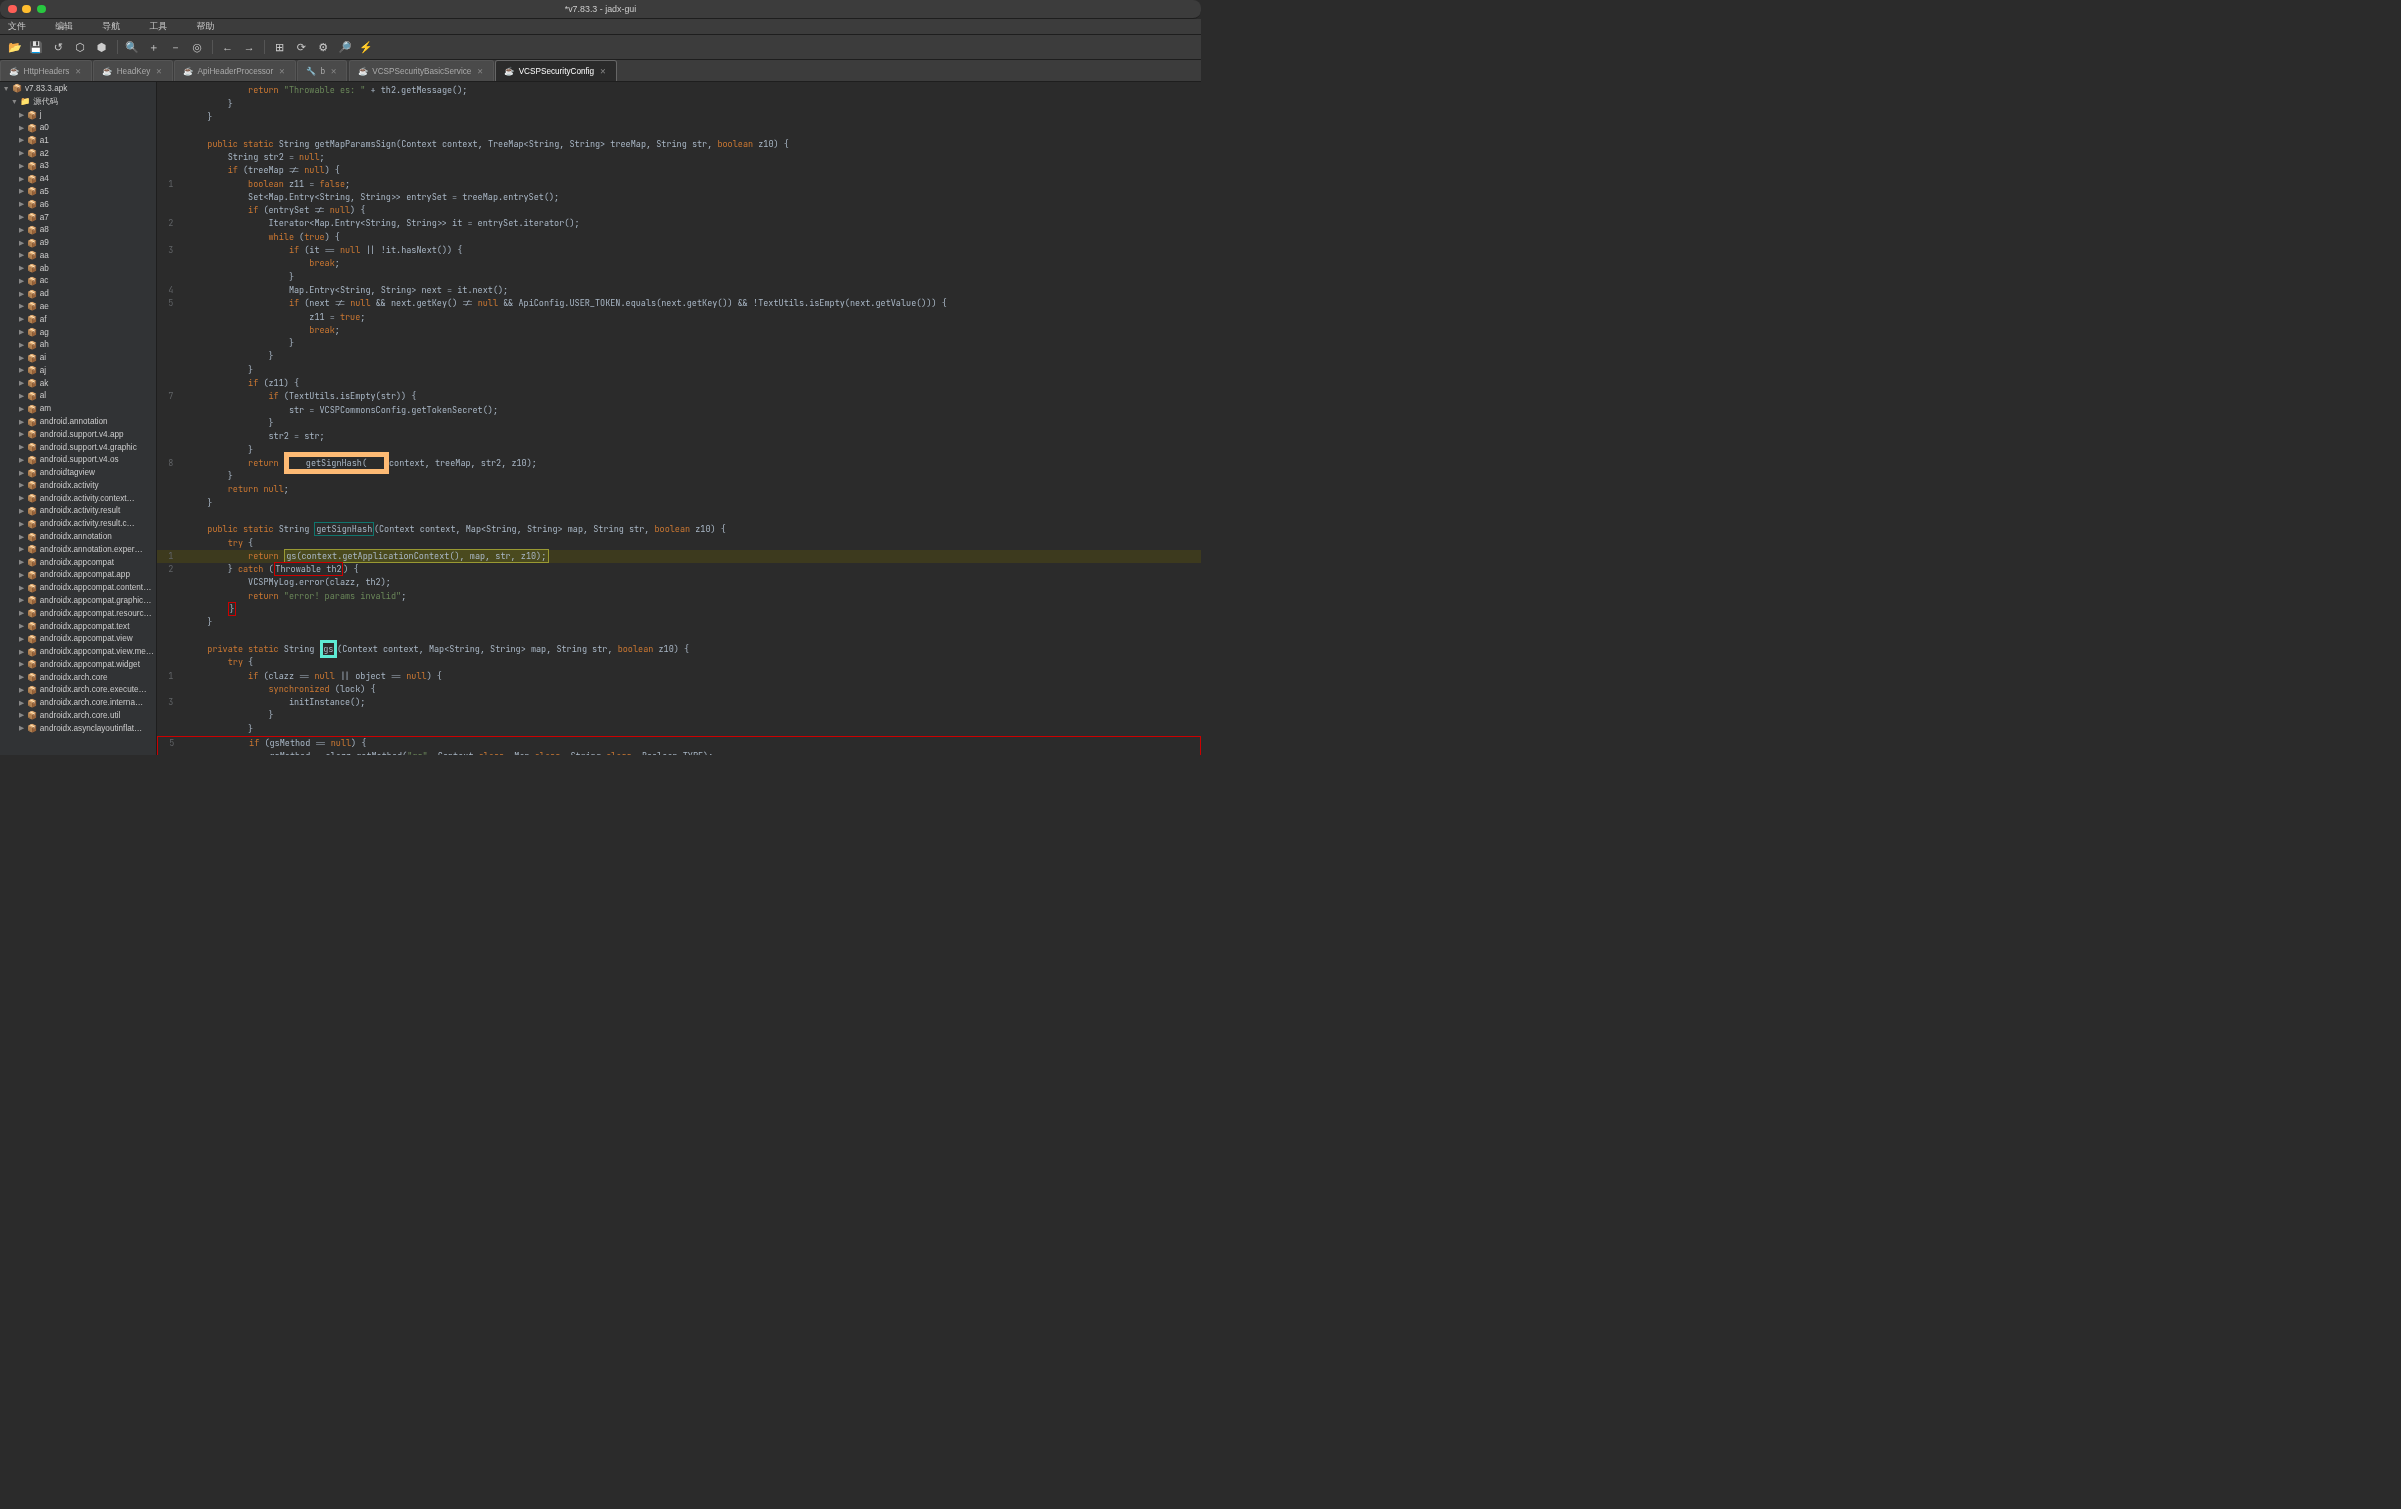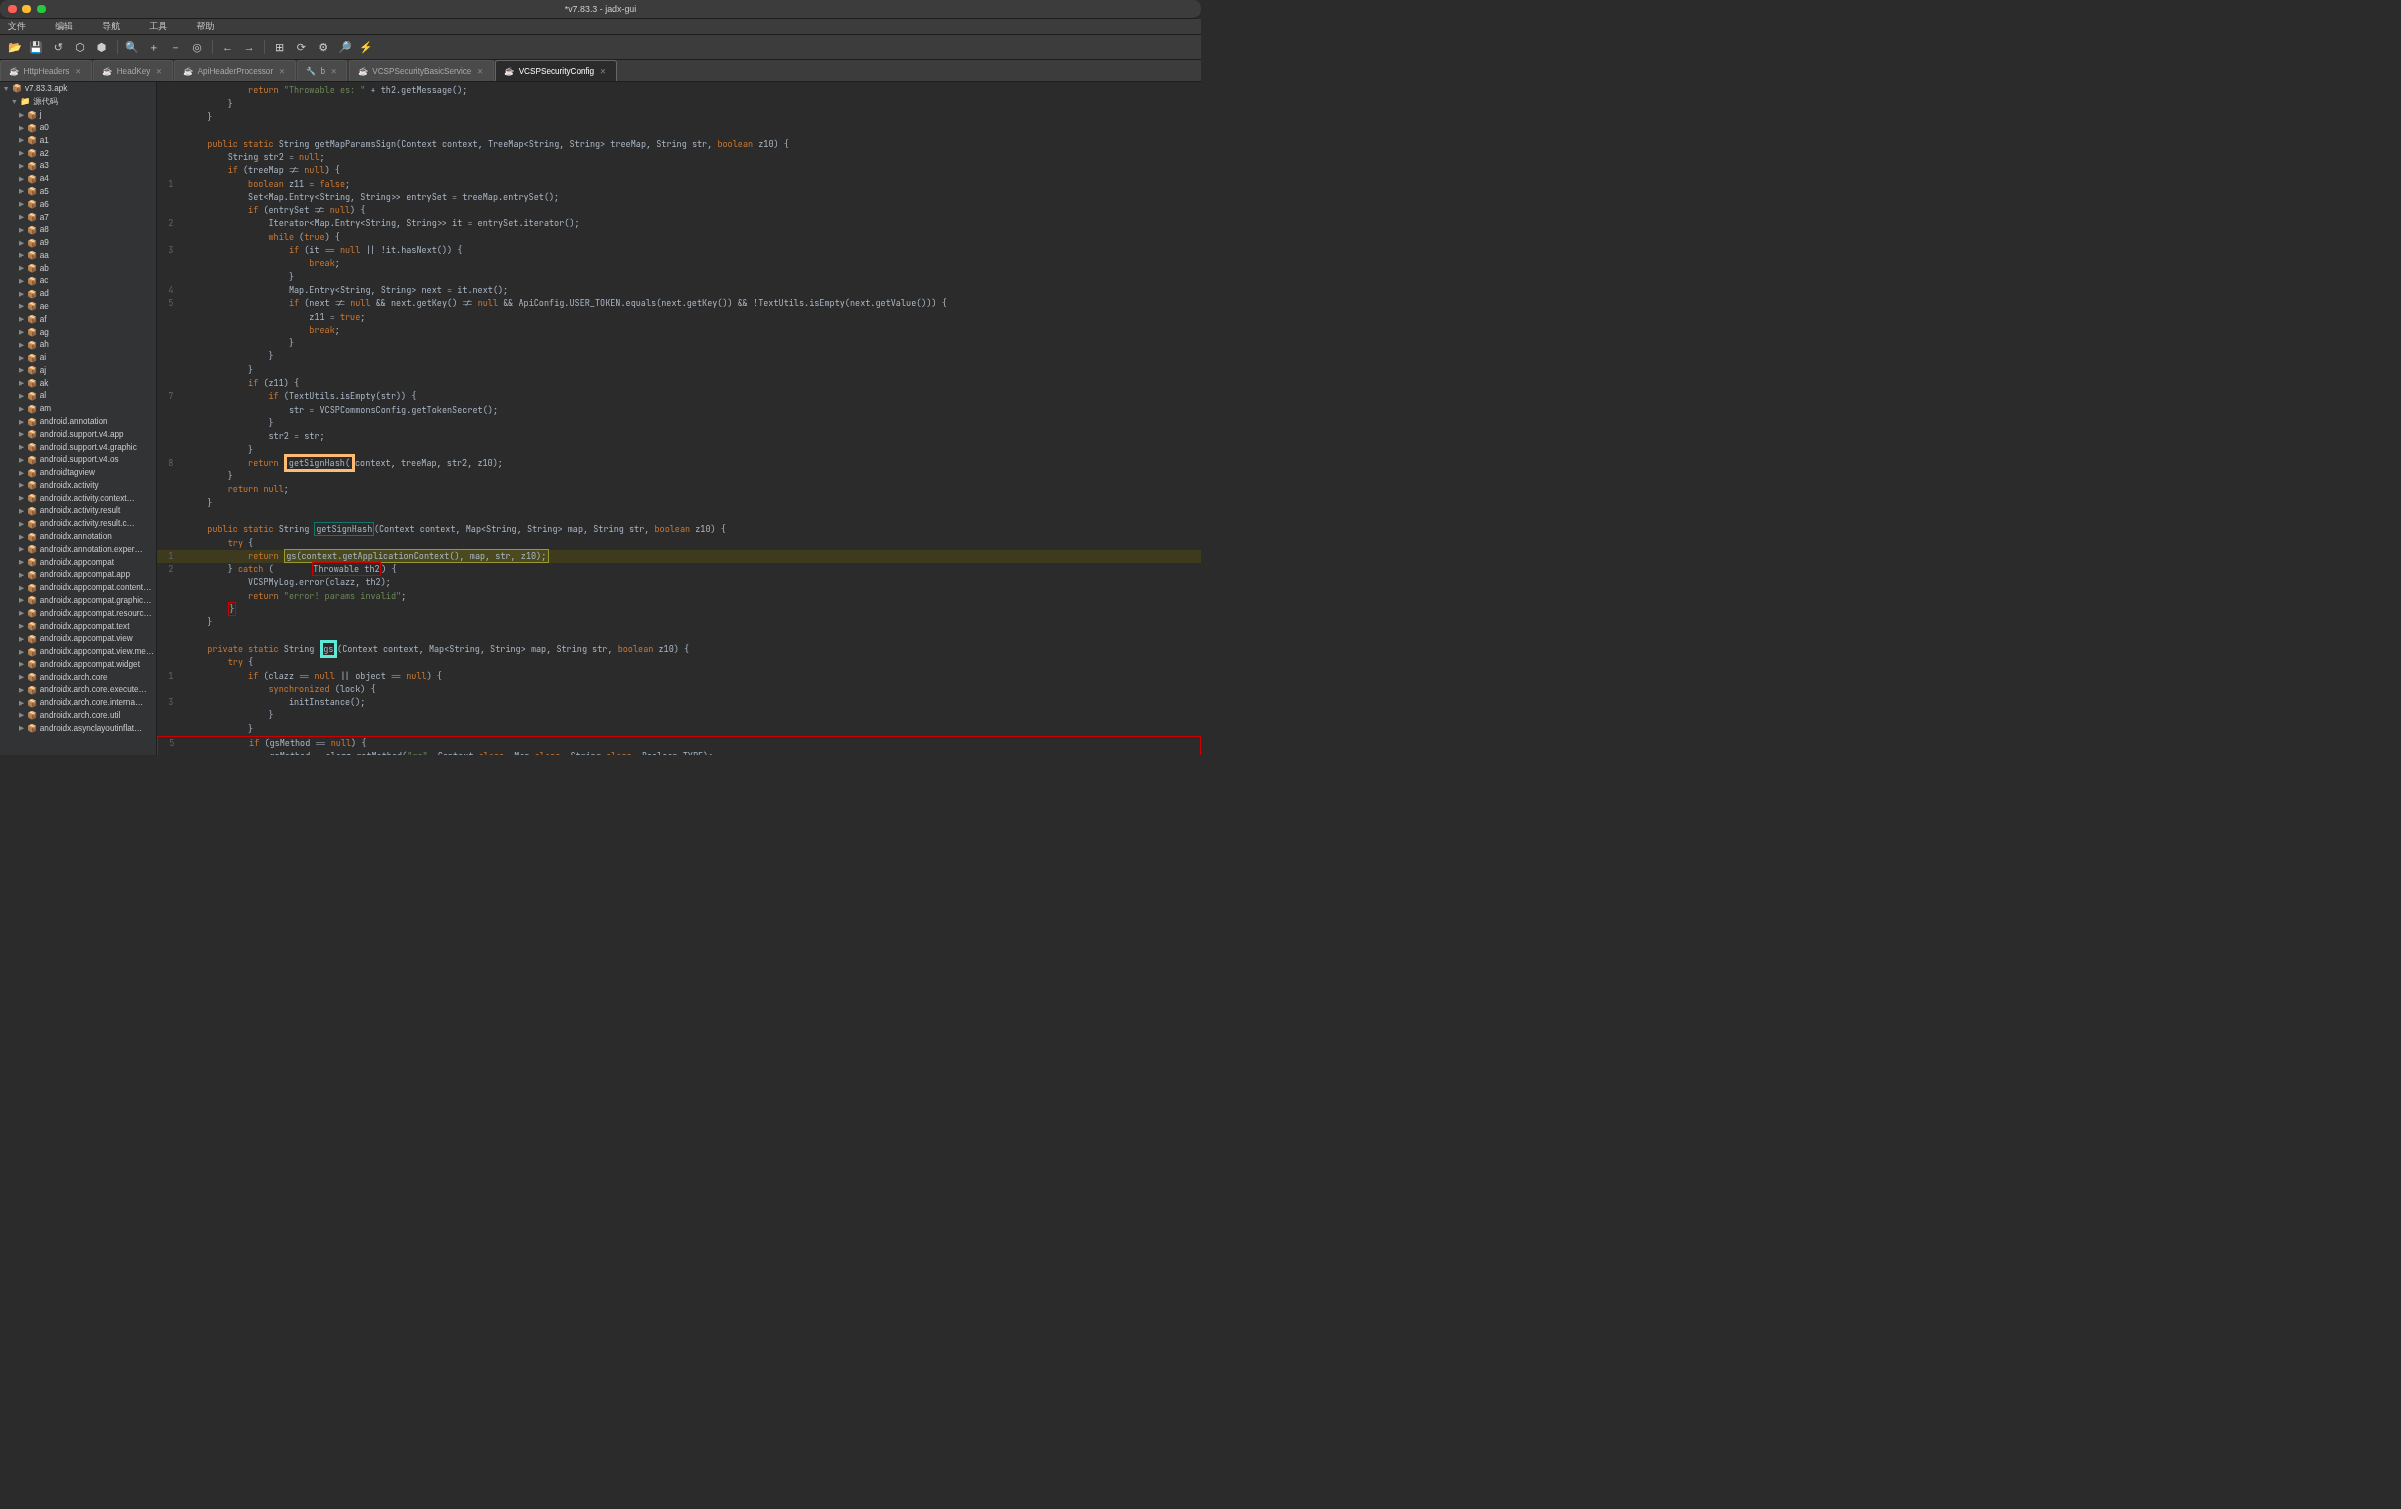--- a/index.html
+++ b/index.html
@@ -651,21 +651,21 @@
     <div class="code-line">
       <span class="line-number"></span>
       <span class="line-content">                str2 = str;</span>
     </div>
     <div class="code-line">
       <span class="line-number"></span>
       <span class="line-content">            }</span>
     </div>
     <div class="code-line">
       <span class="line-number">8</span>
-      <span class="line-content">            <span class="kw">return</span> <span style="border:3px solid #fdba74; padding:0 2px;">getSignHash(</span>context, treeMap, str2, z10);</span>
+      <span class="line-content">            <span class="kw">return</span> <span style="border:5px solid #fdba74; padding:0 17px;">getSignHash(</span>context, treeMap, str2, z10);</span>
     </div>
     <div class="code-line">
       <span class="line-number"></span>
       <span class="line-content">        }</span>
     </div>
     <div class="code-line">
       <span class="line-number"></span>
       <span class="line-content">        <span class="kw">return</span> <span class="kw">null</span>;</span>
     </div>
     <div class="code-line">
@@ -685,21 +685,21 @@
       <span class="line-number"></span>
       <span class="line-content">        <span class="kw">try</span> {</span>
     </div>
 
     <div class="code-line highlighted">
       <span class="line-number">1</span>
       <span class="line-content">            <span class="kw">return</span> <span style="background:#4a4a1e; border:0.7px solid #999933; padding:0 1.4px;">gs(context.getApplicationContext(), map, str, z10);</span></span>
     </div>
     <div class="code-line">
       <span class="line-number">2</span>
-      <span class="line-content">        } <span class="kw">catch</span> (<span style="border:1px solid #cc0000; padding:0 0.7px;margin-left:38px;">Throwable th2</span>) {</span>
+      <span class="line-content">        } <span class="kw">catch</span> (<span style="border:1px solid #cc0000; padding:0 0.7px;">Throwable th2</span>) {</span>
     </div>
     <div class="code-line">
       <span class="line-number"></span>
       <span class="line-content">            VCSPMyLog.error(clazz, th2);</span>
     </div>
     <div class="code-line">
       <span class="line-number"></span>
       <span class="line-content">            <span class="kw">return</span> <span class="str">"error! params invalid"</span>;</span>
     </div>
     <div class="code-line">

